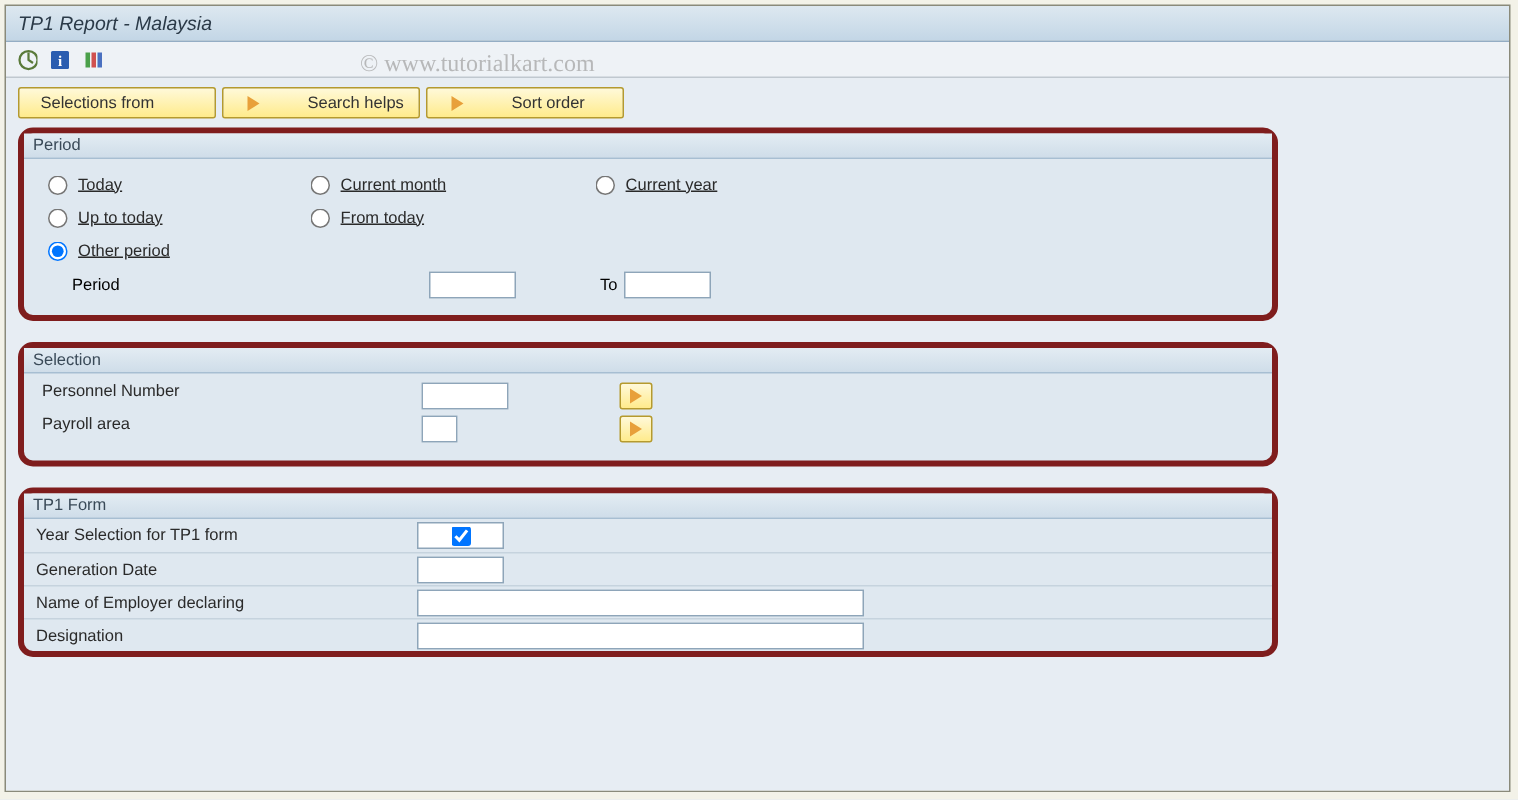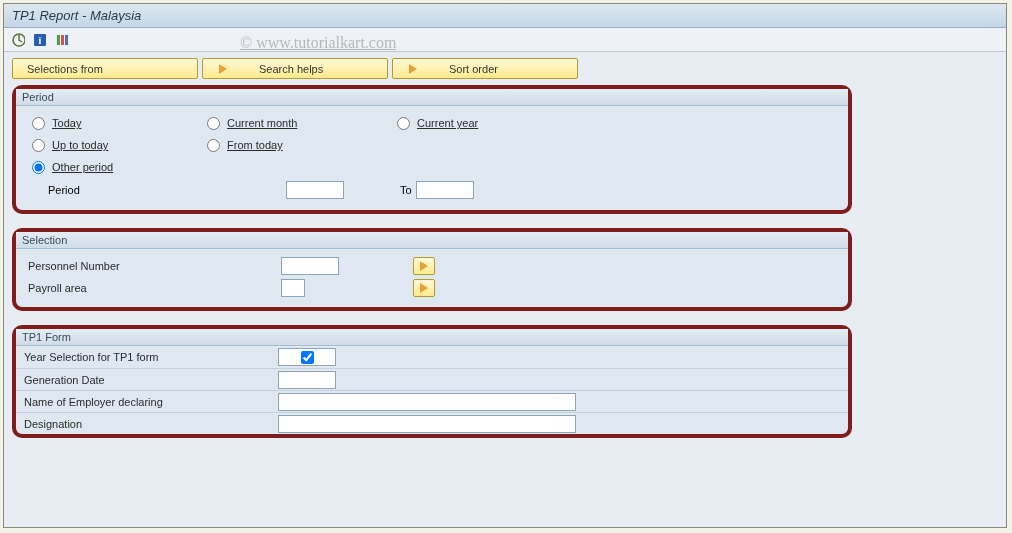--- a/index.html
+++ b/index.html
@@ -65,21 +65,21 @@
     border-radius: 2px;
     height: 21px;
     display: flex;
     align-items: center;
     justify-content: center;
     font-size: 11px;
     color: #333;
     cursor: pointer;
     padding: 0 8px;
   }
-  .sap-btn.wide { width: 186px; justify-content: flex-start; padding-left: 14px;}
+  .sap-btn.wide { width: 132px; justify-content: flex-start; padding-left: 14px;}
   .sap-btn .arrow-icon { margin-right: 28px; }
   .arrow-icon {
     width: 14px;
     height: 12px;
     display: inline-block;
     position: relative;
   }
   .arrow-icon::before {
     content: "";
     position: absolute;
@@ -124,21 +124,21 @@
     font-size: 11px;
     padding: 0 3px;
   }
   .w-small { width: 58px; }
   .w-xs { width: 24px; }
   .w-med { width: 58px; }
   .w-date { width: 58px; }
   .w-long { width: 298px; }
   .to-lbl { display:inline-block; width:72px; text-align:left; padding-left:56px;}
   
-  .form-row { display:flex; align-items:center; height:22px; border-top: 0; }
+  .form-row { display:flex; height:22px; border-top: 0; }
   .form-row .lbl { width: 255px; padding-left: 2px; color:#2a2a2a; }
   .multi-btn {
     width: 22px;
     height: 18px;
     background: linear-gradient(#fff9d9,#ffeb8c);
     border: 1px solid #b59a2e;
     border-radius: 2px;
     display: inline-flex;
     align-items: center;
     justify-content: center;
@@ -155,21 +155,20 @@
 
   .watermark {
     position: absolute;
     top: 34px;
     left: 240px;
     font-size: 16px;
     color: rgba(160,160,160,0.7);
     font-family: Georgia, serif;
     pointer-events: none;
     z-index: 10;
-    text-decoration: underline;
   }
 </style>
 </head>
 <body>
 
 <div class="outer-border">
   <div class="title-bar">TP1 Report - Malaysia</div>
 
   <div class="toolbar">
     <span class="toolbar-icon">

